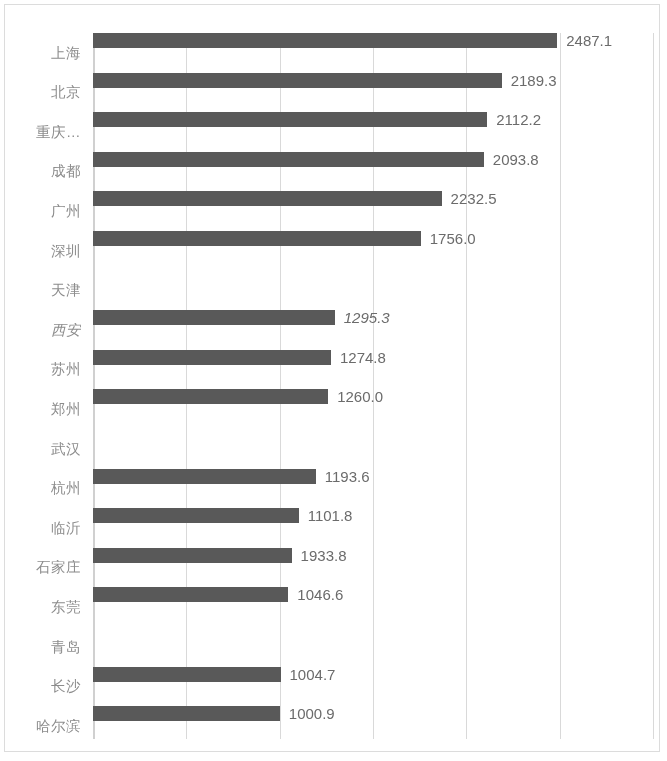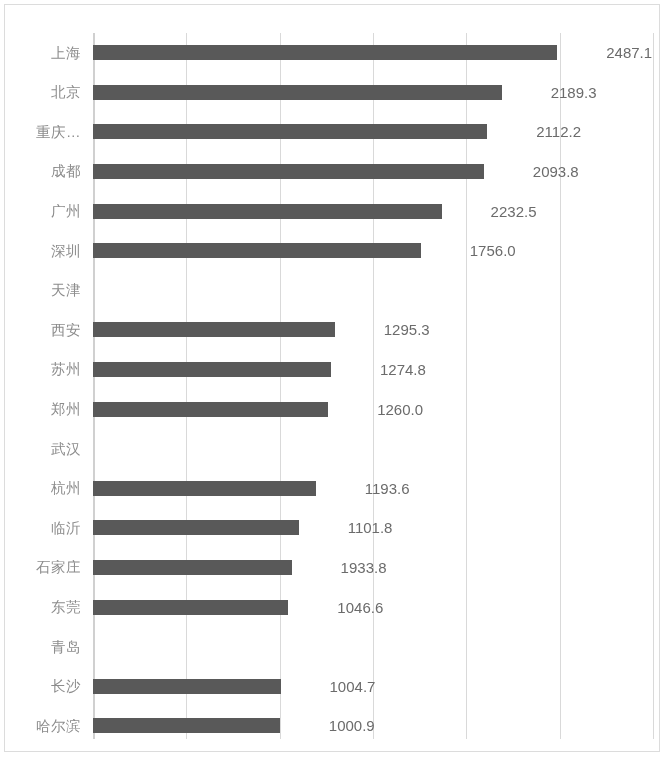--- a/index.html
+++ b/index.html
@@ -68,22 +68,20 @@
     white-space: nowrap;
     overflow: hidden;
     line-height: 1;
   }
   .bar-track {
     position: absolute;
     left: 88px;
     right: 0;
     height: 100%;
     display: flex;
-    align-items: center;
-    gap: 40px;
   }
   .bar {
     height: 15px;
     background: #595959;
   }
   .bar-value {
     font-size: 15px;
     color: #6b6b6b;
     margin-left: 9px;
     white-space: nowrap;
@@ -143,21 +141,21 @@
         <div class="row" style="top: 226px;">
           <div class="cat-label">深圳</div>
           <div class="bar-track">
             <div class="bar" style="width: 327.787px; background: rgb(89, 89, 89);"></div>
             <div class="bar-value">1756.0</div>
           </div>
         </div>
         <div class="row" style="top: 265.6px;">
           <div class="cat-label">天津</div>
         </div>
-        <div class="row" style="top: 305.2px;">
+        <div class="row" style="top: 305.2px; font-style: italic;">
           <div class="cat-label">西安</div>
           <div class="bar-track">
             <div class="bar" style="width: 241.789px; background: rgb(89, 89, 89);"></div>
             <div class="bar-value">1295.3</div>
           </div>
         </div>
         <div class="row" style="top: 344.8px;">
           <div class="cat-label">苏州</div>
           <div class="bar-track">
             <div class="bar" style="width: 237.963px; background: rgb(89, 89, 89);"></div>

